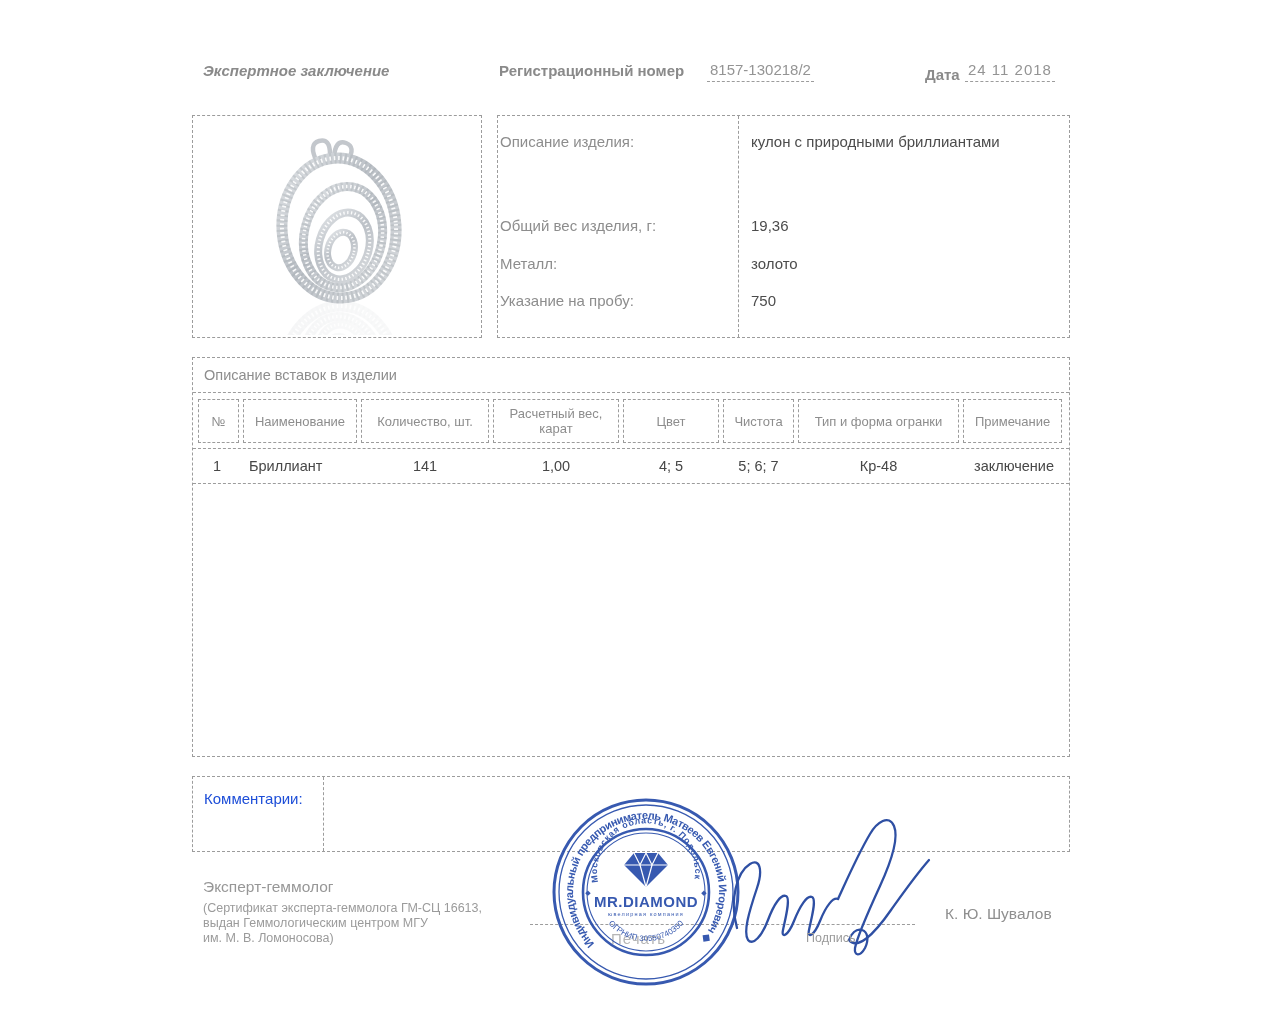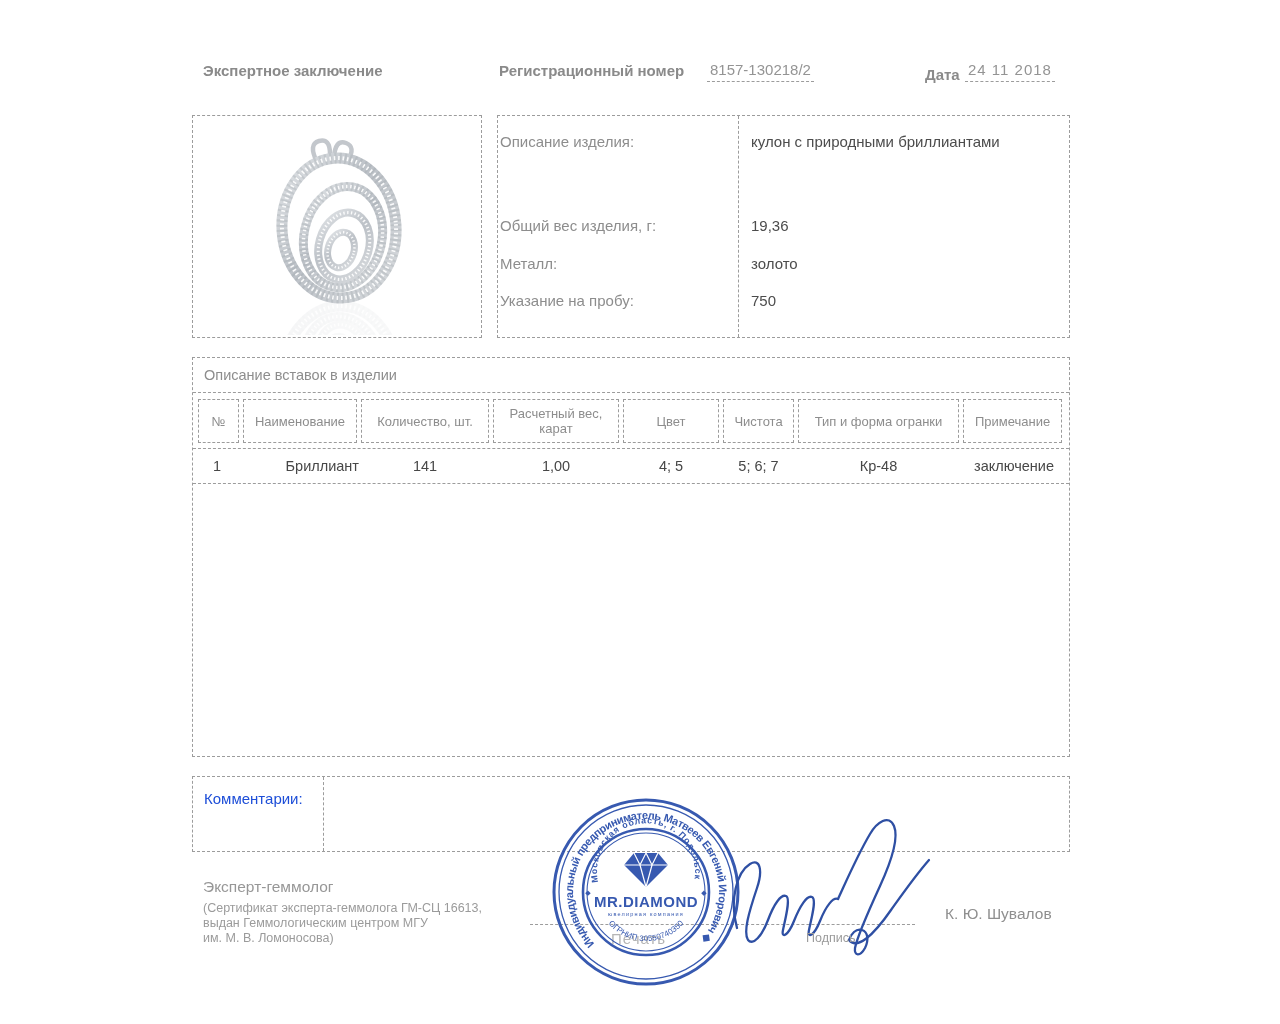--- a/index.html
+++ b/index.html
@@ -26,42 +26,42 @@
   .tgrid{display:grid;grid-template-columns:48px 118px 132px 130px 100px 75px 165px 106px;}
   .t-head{margin-top:6px;}
   .hcell{border:1px dashed #9c9c9c;margin:0 2px;height:44px;display:flex;align-items:center;
          justify-content:center;text-align:center;font-size:13px;color:#8d8d8d;line-height:15px;
          box-sizing:border-box;padding:0 2px;}
   .hcell:first-child{margin-left:5px;}
   .hcell:last-child{margin-right:5px;}
   .t-row{margin-top:5px;border-top:1px dashed #9c9c9c;border-bottom:1px dashed #9c9c9c;
          height:34px;align-items:center;font-size:14.5px;color:#474747;}
   .t-row > div{text-align:center;}
-  .t-row > .c-name{text-align:right;padding-left:8px;}
+  .t-row > .c-name{text-align:left;padding-left:8px;}
   
   .comments-box{left:192px;top:776px;width:876px;height:74px;}
   .c-divider{position:absolute;left:130px;top:0;bottom:0;border-left:1px dashed #9c9c9c;}
   .c-label{position:absolute;left:11px;top:13px;font-size:15px;color:#1d4ed8;}
   
   .expert-block{left:203px;top:878px;}
   .expert-role{font-size:15.5px;color:#979797;margin-bottom:5px;}
   .expert-cert{font-size:12.5px;color:#9b9b9b;line-height:15px;}
   .watermark{left:611px;top:930px;font-size:15px;color:#b5b5b5;z-index:1;letter-spacing:1px;}
   .sig-line{left:530px;top:924px;width:385px;border-top:1px dashed #9c9c9c;z-index:1;}
   .sig-caption{left:806px;top:931px;font-size:12.5px;color:#9b9b9b;z-index:4;}
   .expert-name{left:945px;top:905px;font-size:15.5px;color:#8f8f8f;z-index:4;}
   .stamp-svg{left:543px;top:789px;z-index:2;opacity:0.95;}
   .sign-svg{left:705px;top:800px;z-index:3;}
 </style>
 </head>
 <body>
 
 <div class="page">
 
-  <span class="abs h-label" style="left:203px;top:62px;">Экспертное заключение</span>
+  <span class="abs h-label" style="left:203px;top:62px;font-style:italic;">Экспертное заключение</span>
   <span class="abs h-label" style="left:499px;top:62px;">Регистрационный номер</span>
   <span class="abs h-value" style="left:707px;top:61px;text-align:center;">8157-130218/2</span>
   <span class="abs h-label" style="left:925px;top:66px;">Дата</span>
   <span class="abs h-value" style="left:965px;top:61px;letter-spacing:1px;text-align:right;">24 11 2018</span>
 
   <div class="abs dashed photo-box">
     <svg width="286" height="219" viewBox="0 0 286 219">
       <defs>
         <linearGradient id="metal" x1="0%" y1="0%" x2="100%" y2="100%">
           <stop offset="0%" stop-color="#e0e3e6"></stop>

